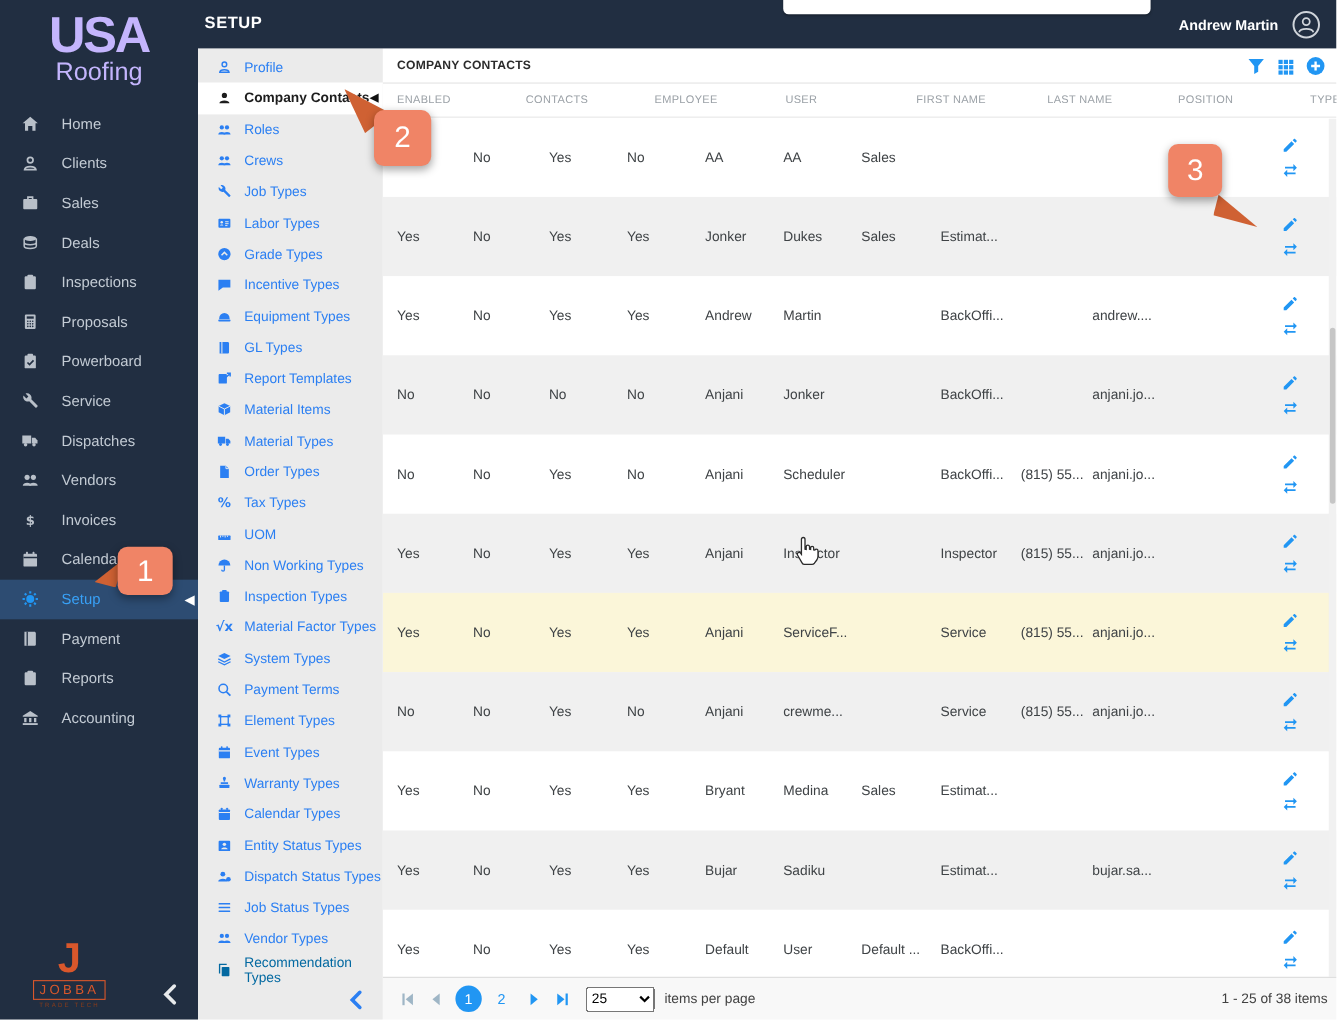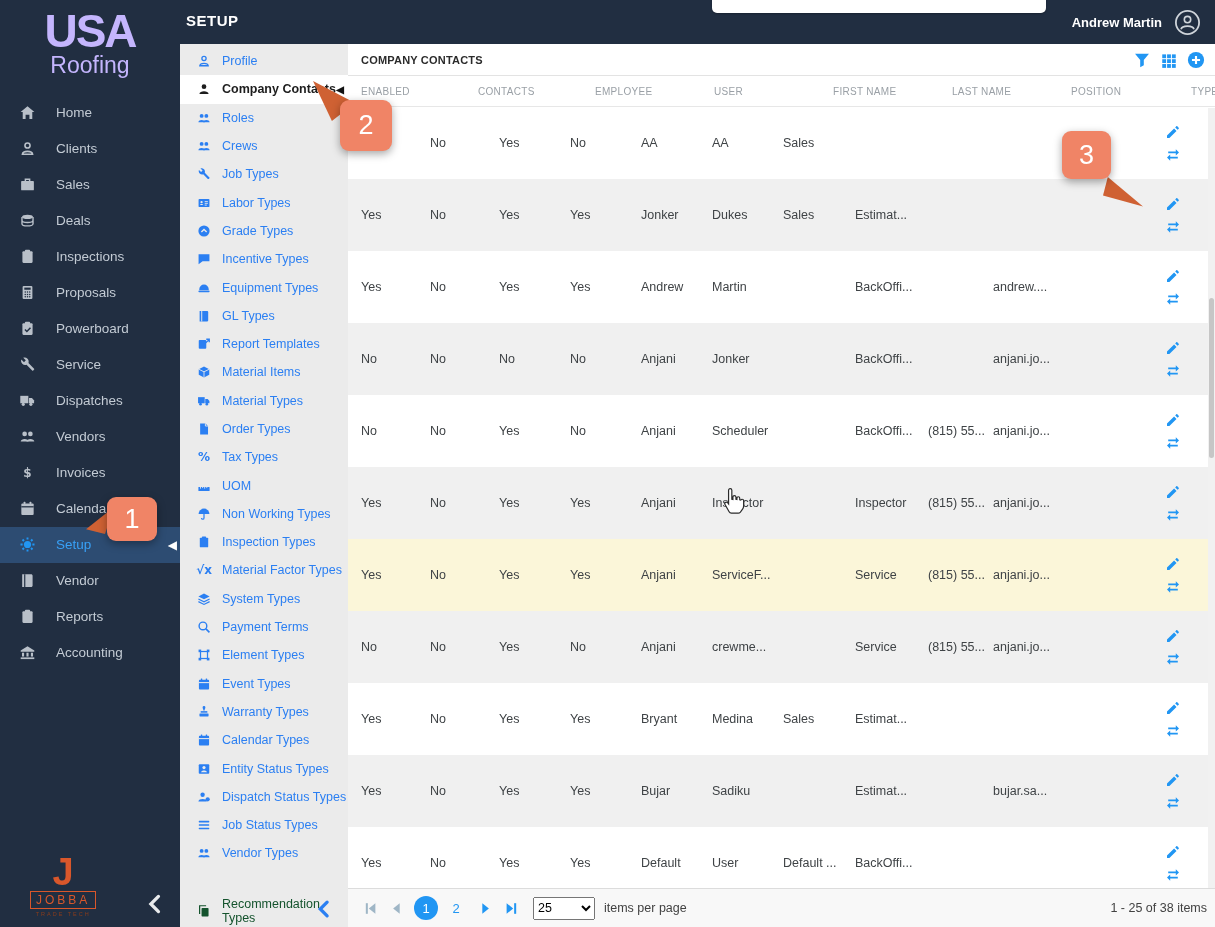--- a/index.html
+++ b/index.html
@@ -31,21 +31,21 @@
   .j-sub{font-size:5.5px;letter-spacing:2px;color:#8a3c1a;margin-top:2px;}
   .collapse-main{position:absolute;right:14px;bottom:6px;width:22px;height:22px;color:#e8eaec;cursor:pointer;}
   .collapse-main svg,.collapse-menu svg{width:100%;height:100%;}
   
   .setup-menu{position:absolute;left:180px;top:44px;width:168px;height:883px;background:#ebebeb;z-index:2;--hole:#ebebeb;}
   .menu-list{padding-top:3px;}
   .menu-item{position:relative;height:28.3px;display:flex;align-items:center;padding-left:17px;color:#2b7ff2;font-size:12.5px;cursor:pointer;}
   .menu-item .ic{width:14px;height:14px;margin-right:11px;flex:0 0 14px;}
   .menu-item.active{background:#fff;color:#1d1d1d;font-weight:bold;--hole:#fff;}
   .menu-item.active .ic{color:#1d1d1d;}
-  .menu-item.muted{color:#14532d;margin-top:29px;}
+  .menu-item.muted{color:#0369a1;}
   .menu-open-arrow{position:absolute;right:4px;top:50%;transform:translateY(-50%);color:#111;font-size:10px;}
   .collapse-menu{position:absolute;right:14px;bottom:8px;width:20px;height:20px;color:#2b7ff2;cursor:pointer;}
   
   .main{position:absolute;left:348px;top:44px;width:867px;height:883px;background:#fff;z-index:1;}
   .panel-head{height:32px;border-bottom:1px solid #e3e3e3;display:flex;align-items:center;padding:0 10px 0 13px;}
   .panel-title{font-size:11px;font-weight:bold;color:#2b2b2b;letter-spacing:.2px;}
   .panel-tools{margin-left:auto;display:flex;align-items:center;gap:9px;color:#2196f3;}
   .tool-btn{width:18px;height:18px;cursor:pointer;color:#2196f3;}
   .tool-btn svg{width:100%;height:100%;}
   .grid-cols{display:grid;grid-template-columns:69px 69px 71px 71px 71px 71px 72px 73px 65px 75px 69px 71px;padding-left:13px;}
@@ -242,21 +242,21 @@
         <span>Setup</span>
         <span class="nav-open-arrow">◀</span>
       </div>
       <div class="nav-item">
         <span class="ic">
           <svg viewBox="0 0 16 16">
             <path d="M3 2.2h8.4c.8 0 1.4.6 1.4 1.4v9.2c0 .8-.6 1.4-1.4 1.4H3z"></path>
             <path d="M5.4 2.2v12" stroke="var(--hole,#fff)" stroke-width="1.1"></path>
           </svg>
         </span>
-        <span>Vendor</span>
+        <span>Payment</span>
       </div>
       <div class="nav-item">
         <span class="ic">
           <svg viewBox="0 0 16 16">
             <rect x="3.2" y="3" width="9.6" height="11" rx="1"></rect>
             <rect x="5.6" y="1.6" width="4.8" height="2.8" rx=".8"></rect>
           </svg>
         </span>
         <span>Reports</span>
       </div>

